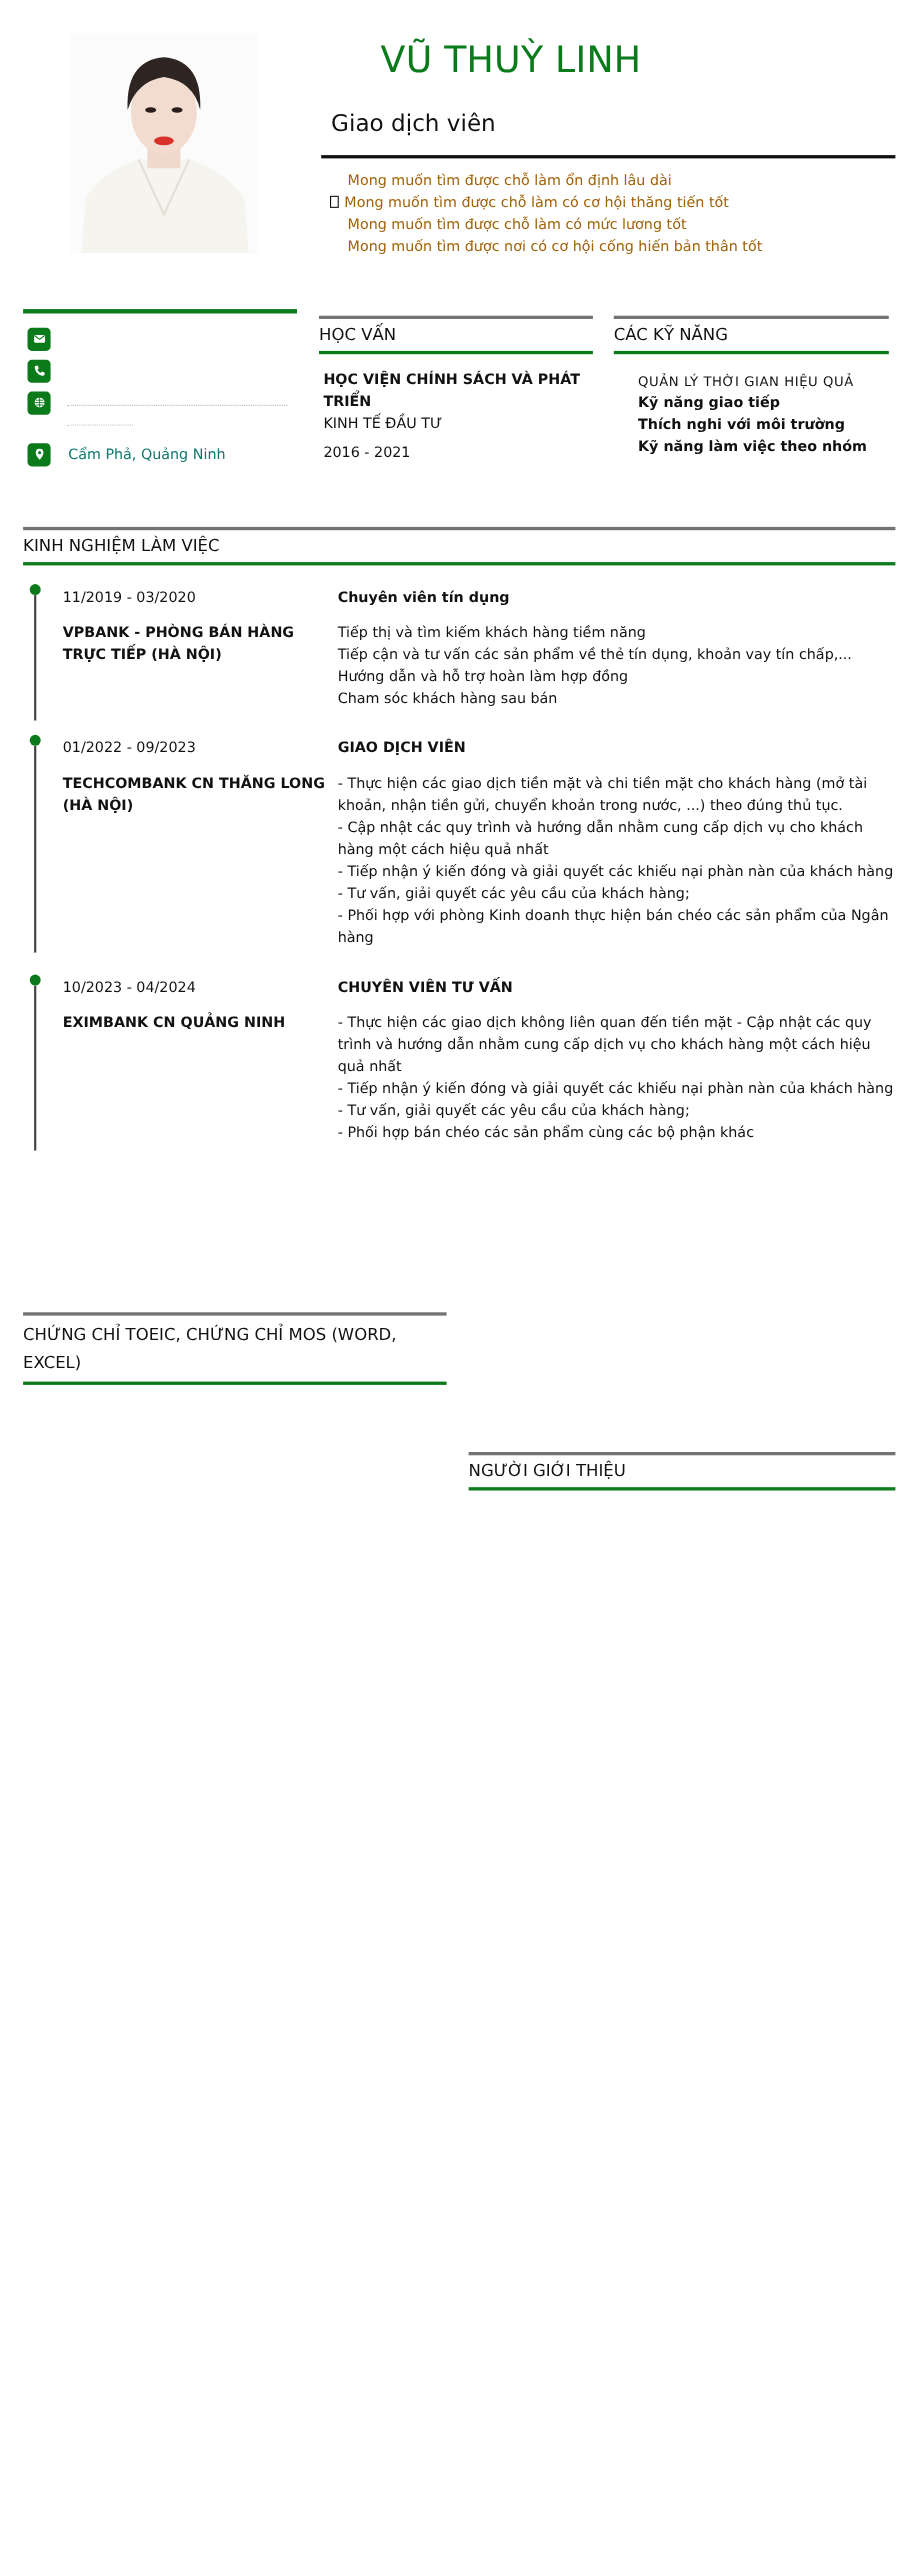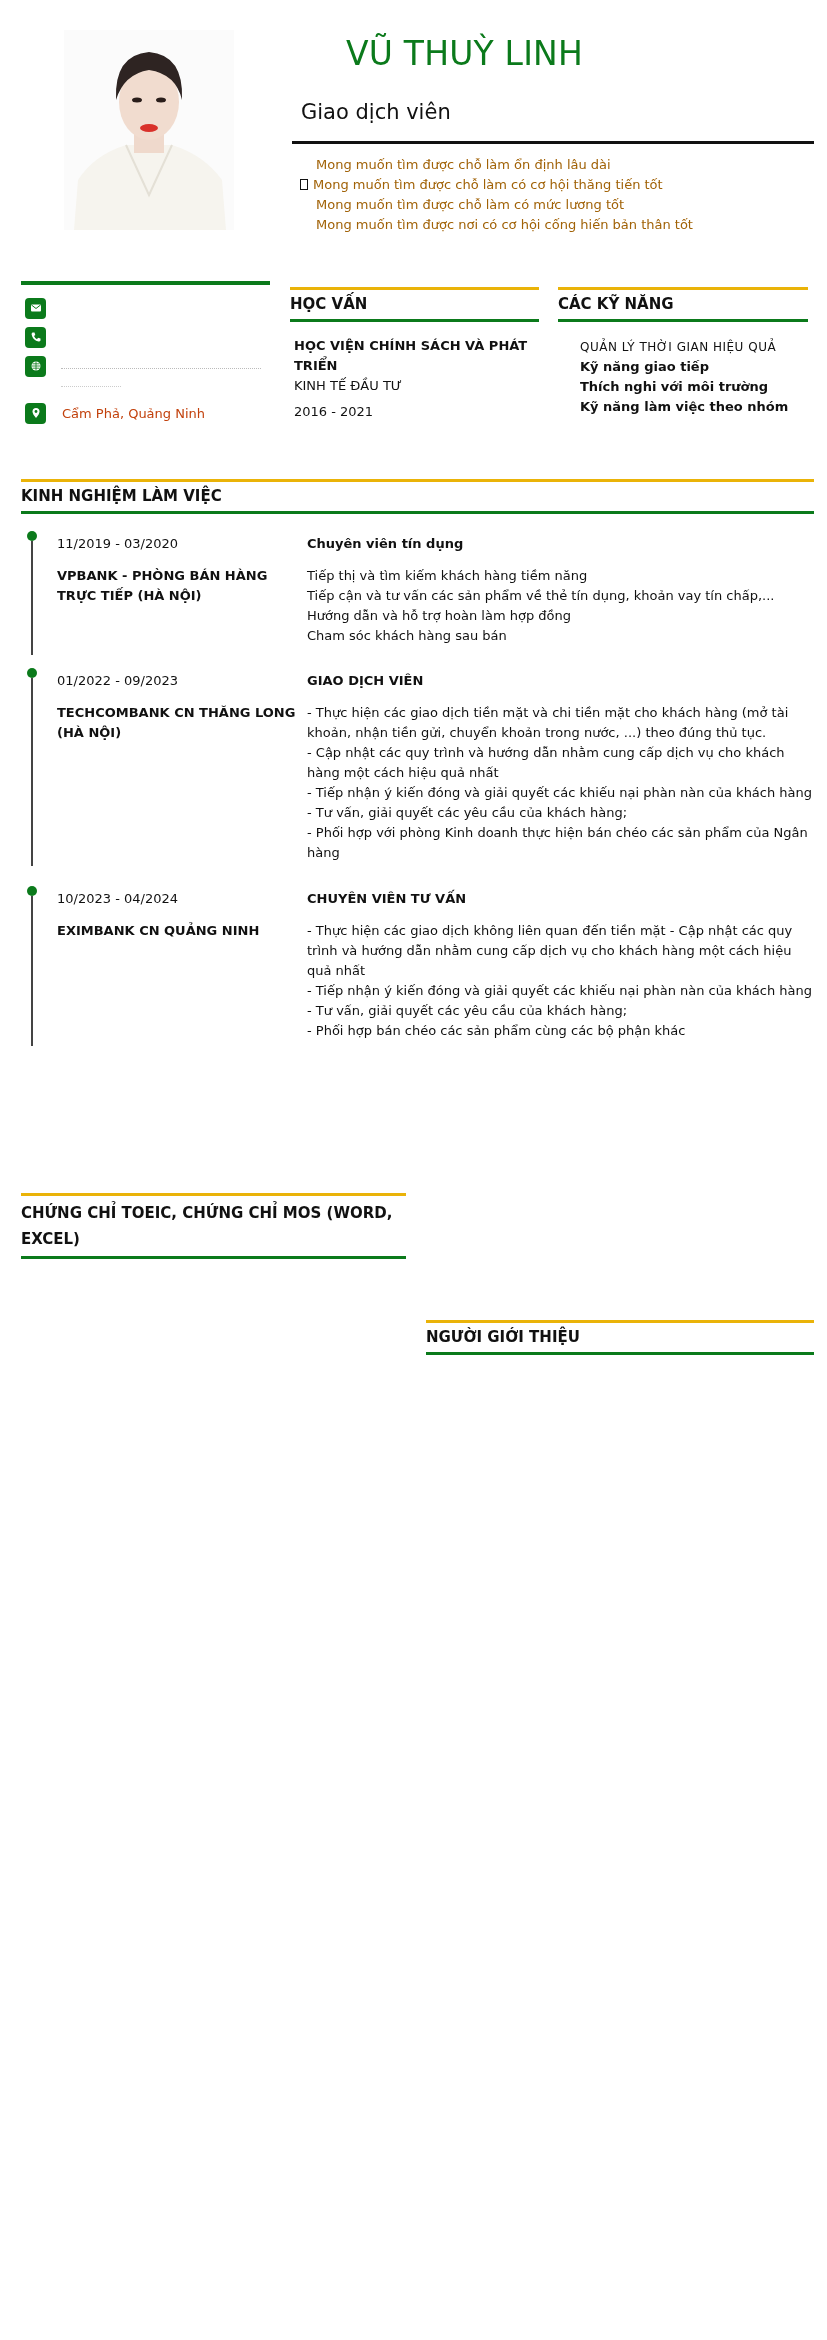--- a/index.html
+++ b/index.html
@@ -14,24 +14,24 @@
   .header-rule { position: absolute; left: 292px; top: 141px; width: 522px; height: 3px; background: #111; }
   .objectives { position: absolute; left: 300px; top: 155px; font-size: 13px; line-height: 20px; color: #a16207; }
   .objectives div { white-space: nowrap; }
   .objectives .pad { padding-left: 16px; }
   .objectives .box { display: inline-block; width: 8px; height: 11px; border: 1px solid #111; margin-right: 5px; vertical-align: -1px; }
 
   .contact-rule { position: absolute; left: 21px; top: 281px; width: 249px; height: 4px; background: #0b7a1b; }
   .contact-item { position: absolute; left: 25px; width: 250px; height: 22px; display: flex; align-items: center; }
   .ci-icon { width: 21px; height: 21px; border-radius: 4px; background: #0b7a1b; display: flex; align-items: center; justify-content: center; flex-shrink: 0; }
   .ci-icon svg { width: 12px; height: 12px; }
-  .ci-text { margin-left: 16px; font-size: 13px; color: #c2410c; white-space: nowrap; }
+  .ci-text { margin-left: 16px; font-size: 13px; color: #0f766e; white-space: nowrap; }
   .dotted { position: absolute; left: 61px; width: 200px; height: 1px; border-top: 1px dotted #bbb; }
 
-  .sec-head { position: absolute; border-top: 3px solid #eab308; border-bottom: 3px solid #0b7a1b; font-weight: bold; font-size: 15px; color: #111; padding: 4px 0 4px 0; line-height: 21px; }
+  .sec-head { position: absolute; border-top: 3px solid #737373; border-bottom: 3px solid #0b7a1b; font-weight: normal; font-size: 15px; color: #111; padding: 4px 0 4px 0; line-height: 21px; }
 
   .edu-block { position: absolute; left: 294px; top: 336px; width: 240px; }
   .edu-school { font-weight: bold; font-size: 13px; line-height: 20px; }
   .edu-major { font-size: 13px; margin-top: 0; line-height: 20px; }
   .edu-years { font-size: 13px; margin-top: 6px; line-height: 20px; }
 
   .skills { position: absolute; left: 580px; top: 337px; font-size: 13px; line-height: 20px; }
   .skills .first { font-weight: normal; letter-spacing: 0.5px; font-size: 12px; }
   .skills .b { font-weight: bold; }
 

